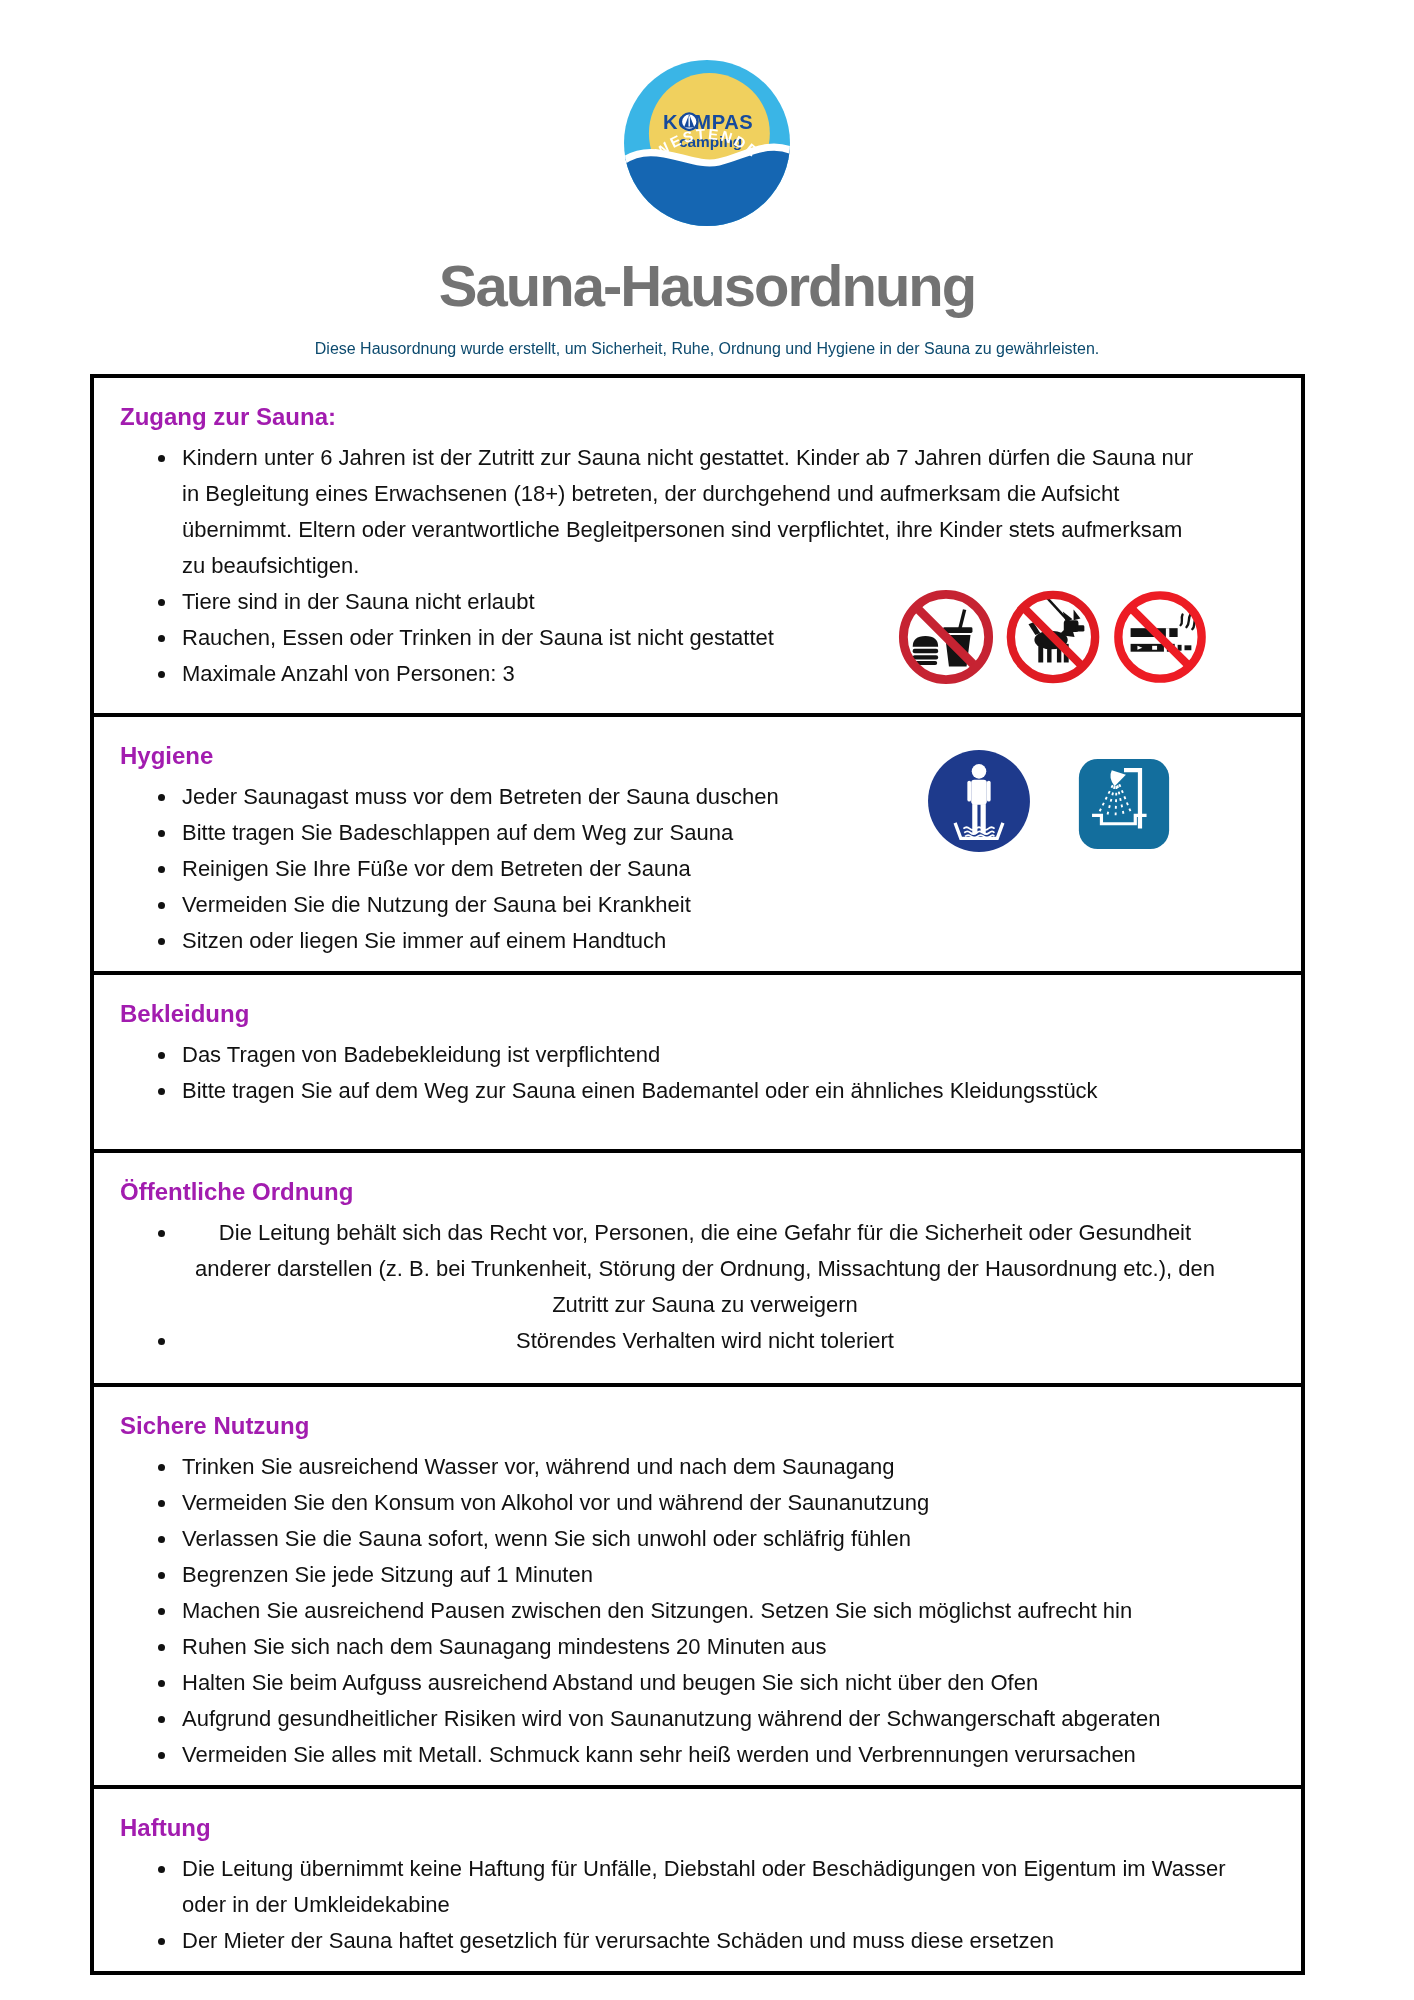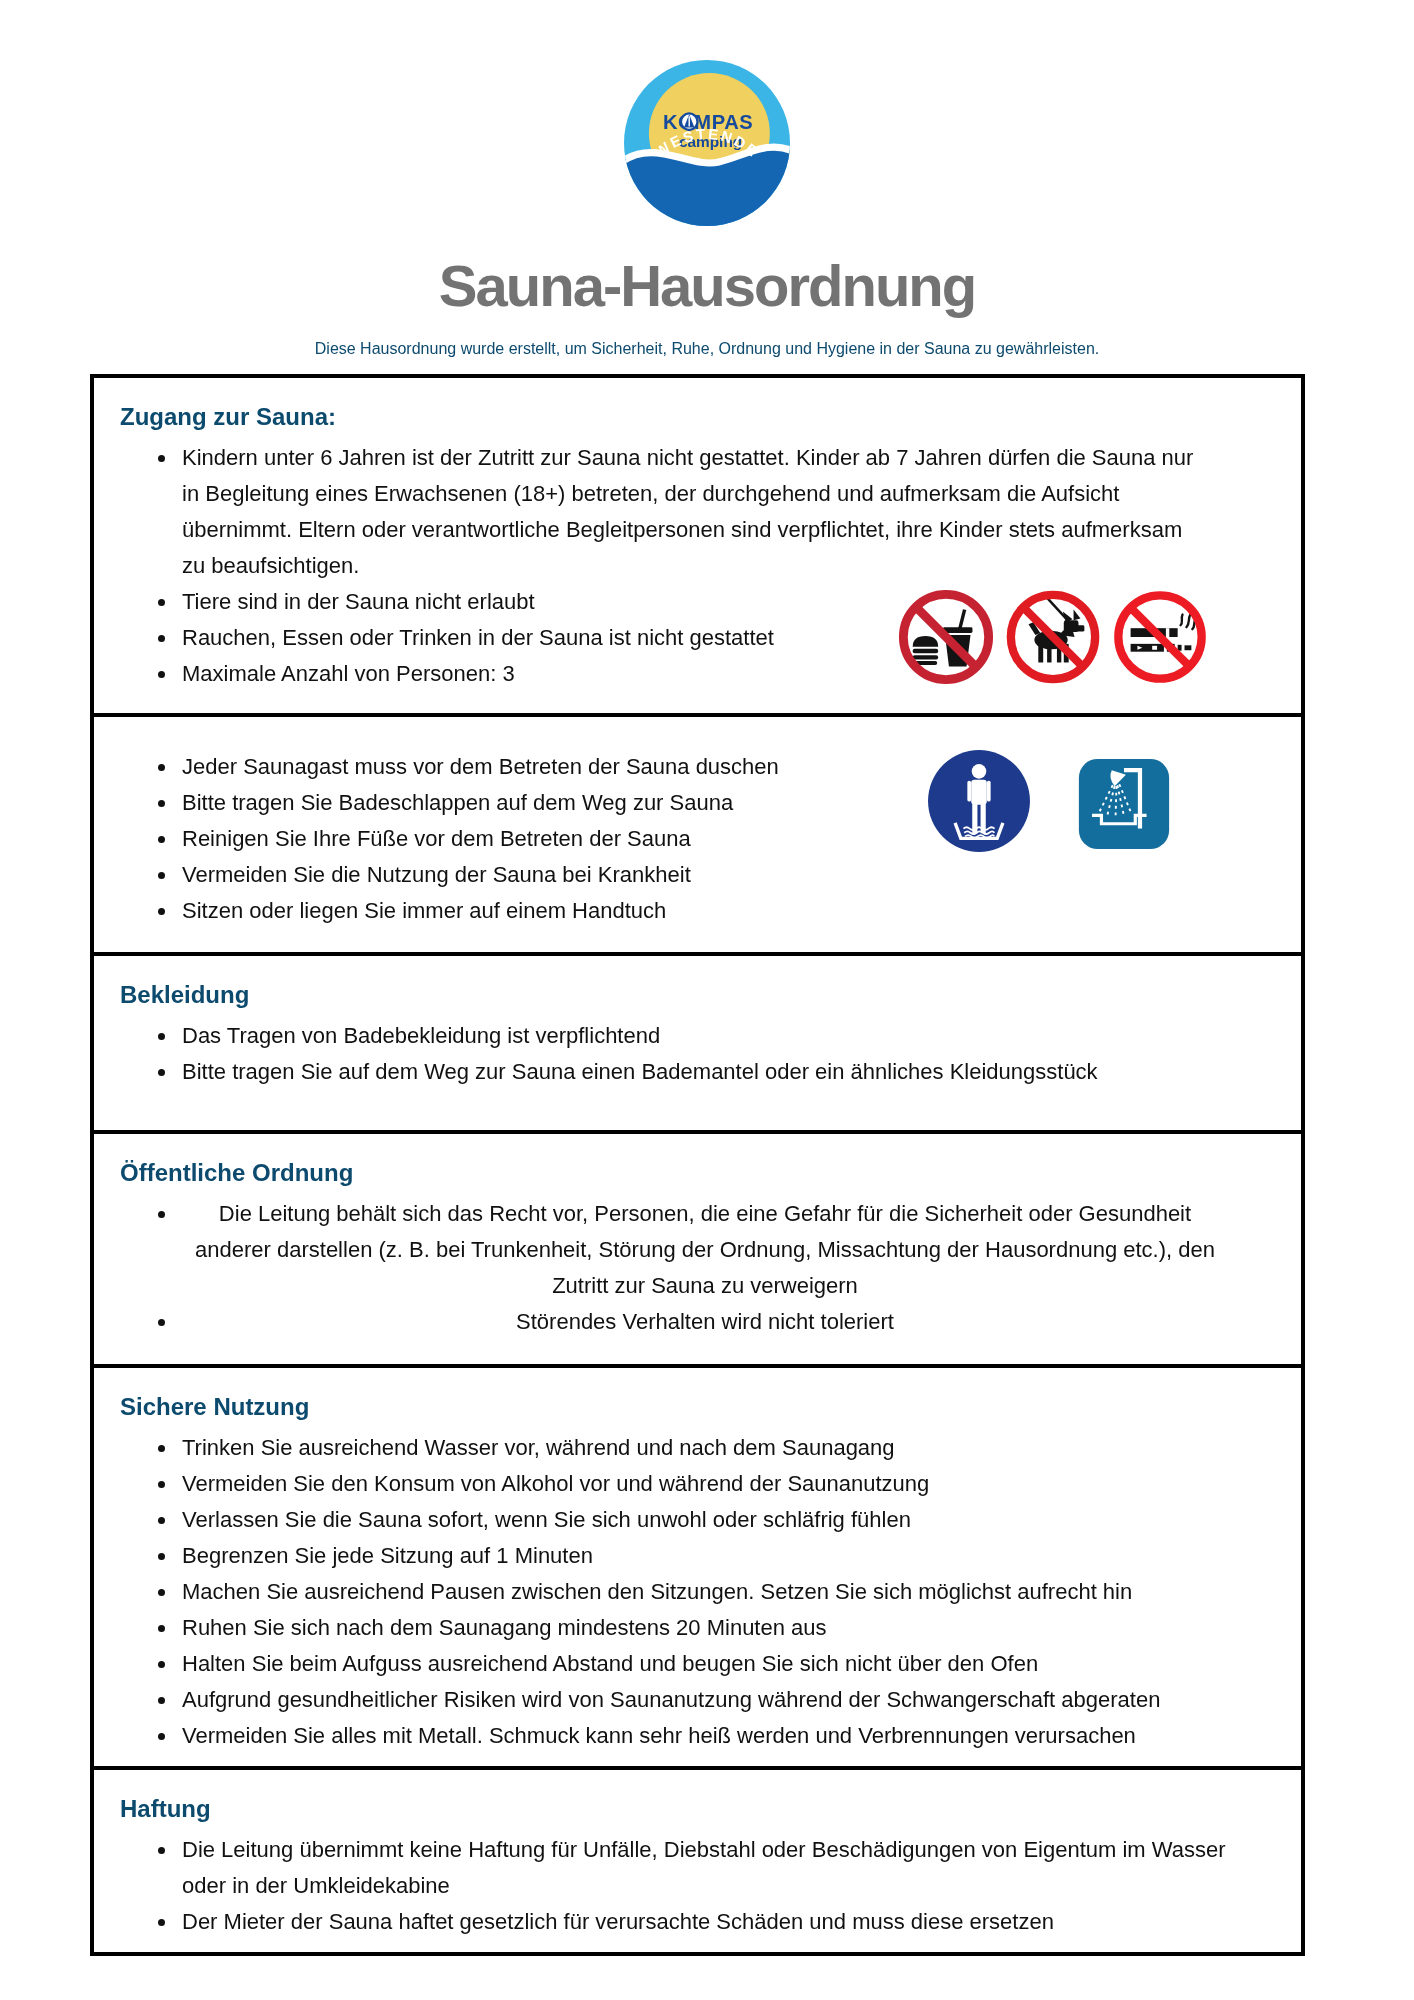--- a/index.html
+++ b/index.html
@@ -10,21 +10,21 @@
   .logo-wrap svg{display:block;}
 
   .page-title{margin:14px 0 0 0;text-align:center;font-size:58px;line-height:92px;
     font-weight:bold;letter-spacing:-2px;color:#737373;}
   .page-subtitle{margin:4px 0 0 0;text-align:center;font-size:16px;line-height:26px;color:#0c4a6e;}
 
   .sections{width:1215px;margin:12px 0 0 90px;}
   .rule-box{box-sizing:border-box;border:4px solid #000;background:#fff;position:relative;
     padding:24px 30px 12px 26px;}
   .rule-box + .rule-box{margin-top:-4px;}
-  .rule-heading{margin:0;font-size:24px;line-height:30px;font-weight:bold;color:#0c4a6e;}
+  .rule-heading{margin:0;font-size:24px;line-height:30px;font-weight:bold;color:#a21caf;}
   ul.rules{margin:8px 0 0 0;padding:0 0 0 58px;}
   ul.rules li{font-size:22px;line-height:36px;color:#111;padding-left:4px;}
   .box-zugang{min-height:343px;}
   .box-hygiene{min-height:243px;}
   .box-bekleidung{min-height:182px;}
   .box-ordnung{min-height:238px;}
   .box-nutzung{min-height:405px;}
   .box-haftung{min-height:182px;}
   .box-zugang .rules{max-width:1020px;}
   .box-ordnung .rules{max-width:1050px;text-align:center;}
@@ -121,20 +121,21 @@
           <rect x="57" y="57" width="8" height="8" fill="#131313"></rect>
           <rect x="68" y="58" width="4" height="6" fill="#131313"></rect>
           <rect x="75" y="58.5" width="7" height="5" fill="#131313"></rect>
           <line x1="21" y1="21" x2="79" y2="79" stroke-width="8.5" stroke="#ed1c24"></line>
           <circle cx="50" cy="50" r="42.5" fill="none" stroke-width="8.5" stroke="#ed1c24"></circle>
         </svg>
       </div>
     </section>
 
     <section class="rule-box box-hygiene">
+      <h2 class="rule-heading">Hygiene</h2>
       <ul class="rules">
         <li>Jeder Saunagast muss vor dem Betreten der Sauna duschen</li>
         <li>Bitte tragen Sie Badeschlappen auf dem Weg zur Sauna</li>
         <li>Reinigen Sie Ihre Füße vor dem Betreten der Sauna</li>
         <li>Vermeiden Sie die Nutzung der Sauna bei Krankheit</li>
         <li>Sitzen oder liegen Sie immer auf einem Handtuch</li>
       </ul>
 
       <svg class="icon-abs w-wash" width="104" height="104" viewBox="0 0 100 100">
         <circle cx="50" cy="50" r="49" fill="#1e3a8c"></circle>

